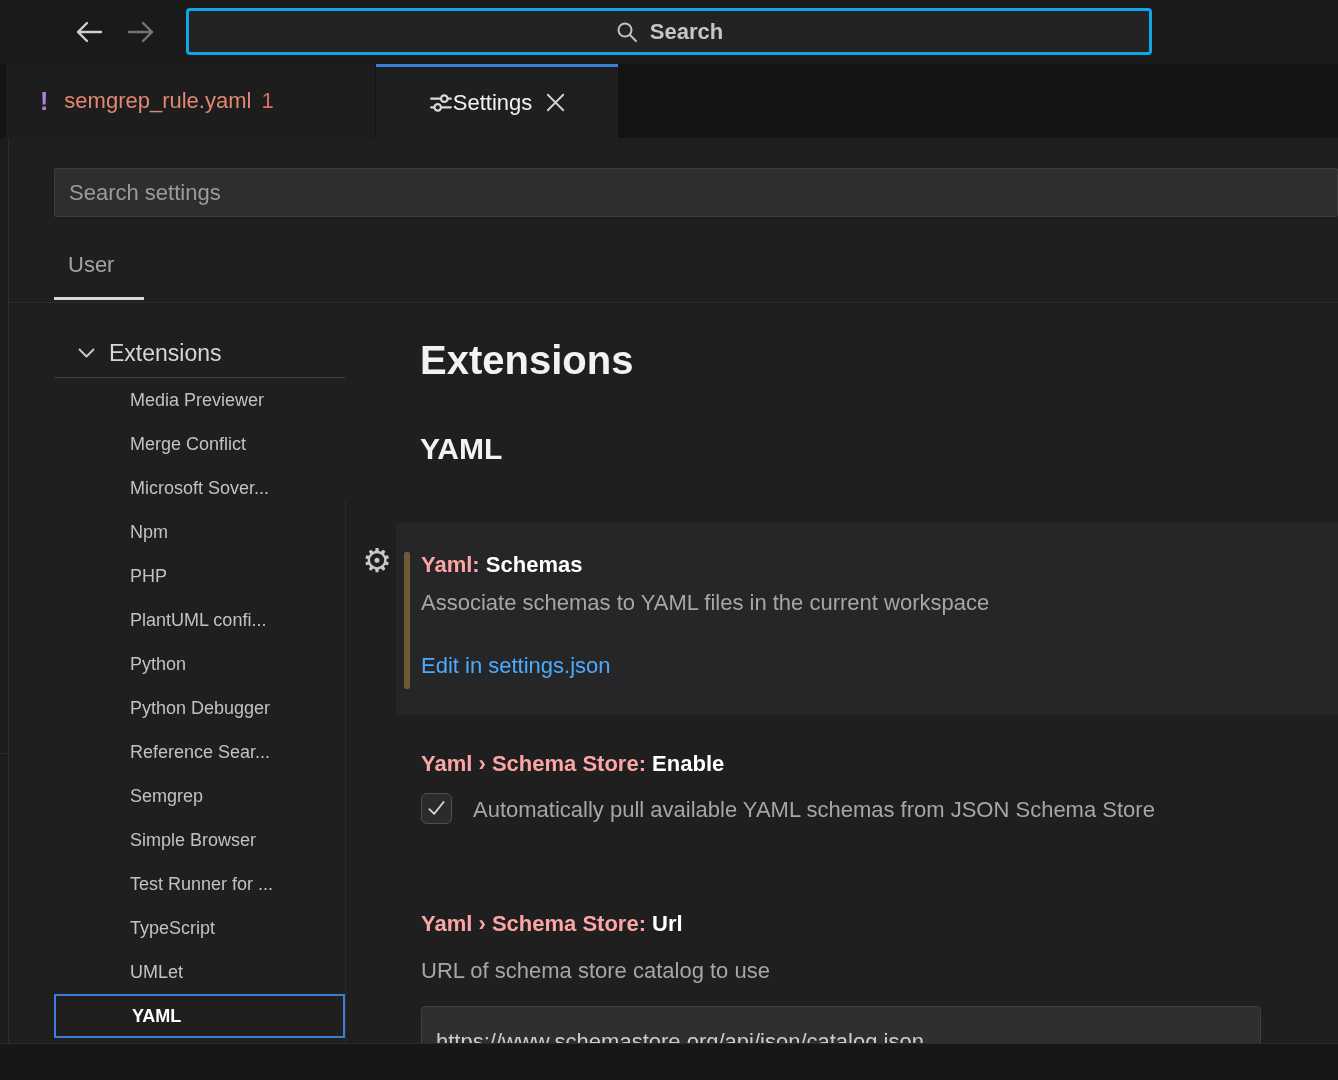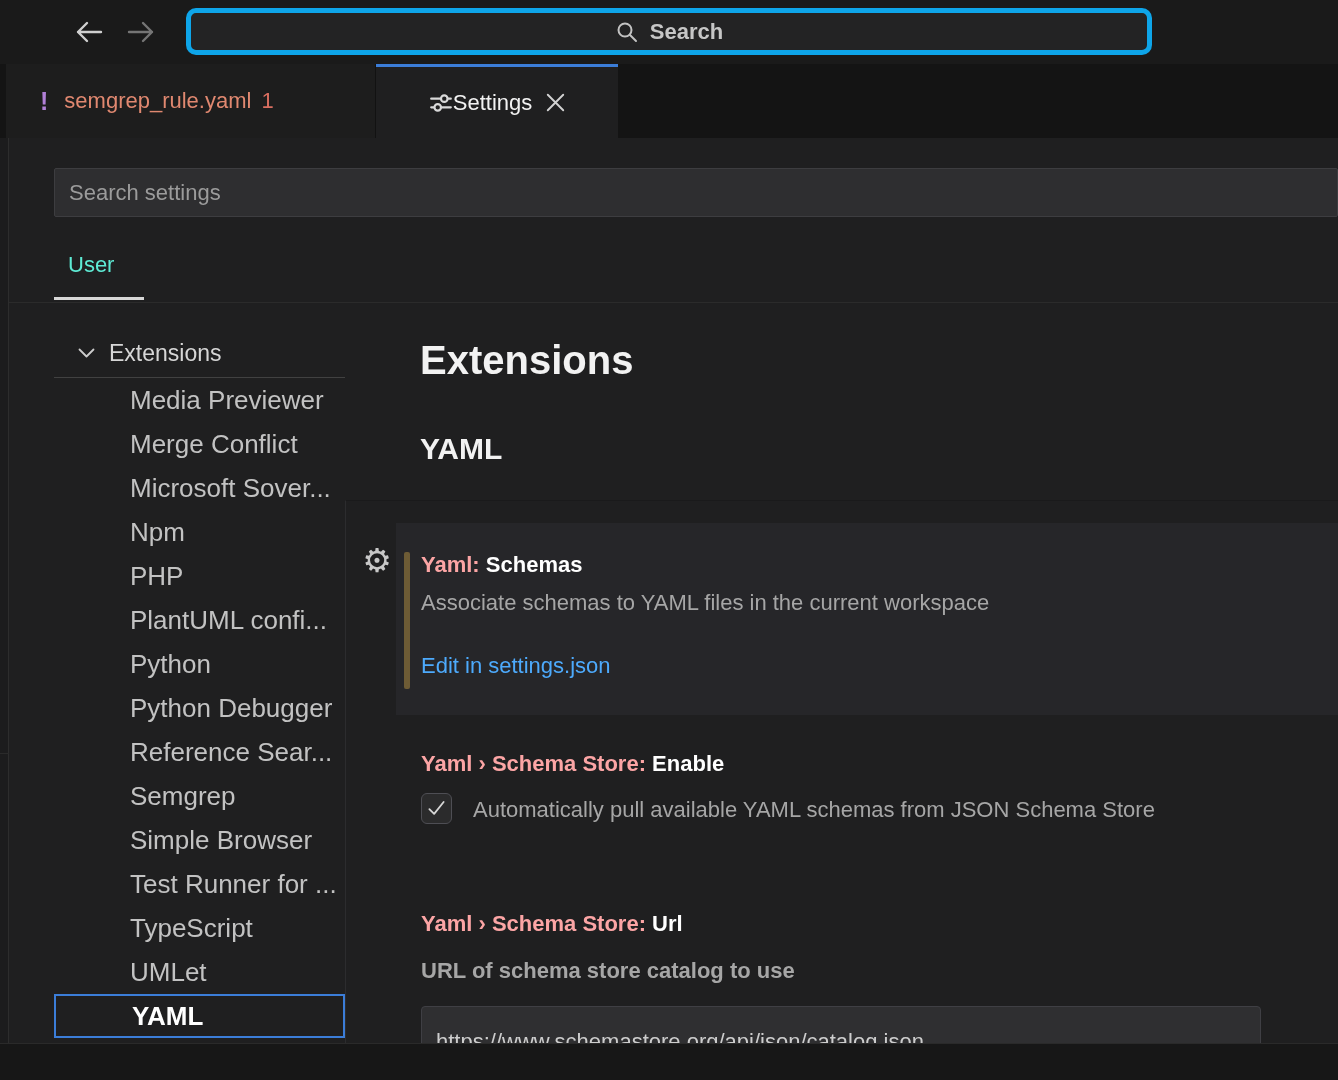--- a/index.html
+++ b/index.html
@@ -6,21 +6,21 @@
   html,body { width:1338px; height:1080px; background:#1f1f20; overflow:hidden;
               font-family:"Liberation Sans", sans-serif; }
   .app { position:relative; width:1338px; height:1080px; background:#1f1f20; }
 
   
   .titlebar { position:absolute; left:0; top:0; width:1338px; height:64px; background:#1a1a1a; }
   .nav-btn { position:absolute; top:16px; width:34px; height:32px; display:flex; align-items:center; justify-content:center; cursor:pointer; }
   .nav-back { left:72px; }
   .nav-fwd  { left:124px; }
   .command-center { position:absolute; left:186px; top:8px; width:966px; height:47px;
-    background:#232324; border:5px solid #0ea5e9; border-radius:10px;
+    background:#232324; border:3px solid #0ea5e9; border-radius:4px;
     display:flex; align-items:center; justify-content:center; gap:11px; cursor:pointer; }
   .command-center .label { color:#c6c6c6; font-size:22px; font-weight:600; }
 
   
   .tabbar { position:absolute; left:0; top:64px; width:1338px; height:74px; background:#141414; }
   .tab { position:absolute; top:0; height:74px; display:flex; align-items:center; cursor:pointer; }
   .tab-file { left:6px; width:370px; background:#1d1d1d; padding-left:34px; border-right:1px solid #121212; }
   .tab-file .indicator { color:#b180d7; font-size:25px; font-weight:700; margin-right:16px; }
   .tab-file .fname { color:#e08870; font-size:22px; }
   .tab-file .badge { color:#d96e60; font-size:22px; margin-left:10px; }
@@ -33,32 +33,32 @@
   .rail-divider { position:absolute; left:0; top:615px; width:9px; height:1px; background:#2a2a2a; }
 
   
   .page { position:absolute; left:9px; top:138px; width:1329px; height:905px; background:#1f1f20; }
 
   .search-settings { position:absolute; left:45px; top:30px; width:calc(100% - 45px); height:49px;
     background:#2e2e30; border:1px solid #3d3d40; border-radius:2px; color:#d5d5d5;
     font-size:22px; padding:4px 14px; outline:none; font-family:"Liberation Sans", sans-serif; }
   .search-settings::placeholder { color:#9b9b9b; }
 
-  .scope-label { position:absolute; left:59px; top:114px; color:#5eead4; font-size:22px; cursor:pointer; }
+  .scope-label { position:absolute; left:59px; top:114px; color:#a3a3a3; font-size:22px; cursor:pointer; }
   .scope-underline { position:absolute; left:45px; top:159px; width:90px; height:3px; background:#d7d7d7; }
   .scope-divider { position:absolute; left:0; top:164px; width:100%; height:1px; background:#2b2b2b; }
 
   
   .toc { position:absolute; left:45px; top:192px; width:291px; height:711px; }
   .toc-header { position:relative; height:47px; display:flex; align-items:center; cursor:pointer; }
   .toc-header .chev { margin-left:24px; display:flex; align-items:center; }
   .toc-header .rootlabel { margin-left:14px; color:#d6d6d6; font-size:23px; }
   .toc-sep { position:absolute; left:0; top:47px; width:100%; height:1px; background:#414141; }
   .toc-list { position:absolute; left:0; top:48px; width:100%; list-style:none; }
-  .toc-item { height:44px; line-height:44px; padding-left:76px; color:#c2c2c2; font-size:26px;
+  .toc-item { height:44px; line-height:44px; padding-left:76px; color:#c2c2c2; font-size:18px;
     white-space:nowrap; overflow:hidden; cursor:pointer; }
   .toc-item.selected { border:2px solid #3b7dd8; color:#ffffff; font-weight:700; line-height:40px; background:#1f1f20; }
 
   
   .h-title { position:absolute; left:411px; top:200px; color:#f2f2f2; font-size:40px; font-weight:700; }
   .h-section { position:absolute; left:411px; top:294px; color:#f2f2f2; font-size:30px; font-weight:700; }
 
   
   .list { position:absolute; left:336px; top:362px; right:0; height:543px;
     border-left:1px solid #2c2c2e; border-top:1px solid #1a1a1b; overflow:hidden; }
@@ -71,21 +71,21 @@
   .s-title .cat { color:#fca5a5; font-weight:700; }
   .s-title .nm { color:#ffffff; font-weight:700; }
   .s-desc { position:absolute; left:75px; color:#a6a6a6; font-size:22px; line-height:28px; }
   .s-link { position:absolute; left:75px; color:#4daafc; font-size:22px; line-height:28px; cursor:pointer; }
 
   .t1 { top:50px; } .d1 { top:88px; } .l1 { top:151px; }
   .t2 { top:249px; }
   .cb { position:absolute; left:75px; top:292px; width:31px; height:31px; background:#2b2b2c;
     border:1px solid #4e4e54; border-radius:6px; display:flex; align-items:center; justify-content:center; cursor:pointer; }
   .d2 { left:127px; top:295px; }
-  .t3 { top:409px; } .d3 { top:456px;font-weight:bold; }
+  .t3 { top:409px; } .d3 { top:456px; }
   .url-input { position:absolute; left:75px; top:505px; width:840px; height:60px;
     background:#2f2f31; border:1px solid #3f3f44; border-radius:4px; color:#cdcdcd;
     font-size:22px; padding:11px 14px 0 14px; outline:none; font-family:"Liberation Sans", sans-serif; }
 
   
   .bottom-strip { position:absolute; left:0; top:1043px; width:1338px; height:37px;
     background:#171717; border-top:1px solid #2a2a2a; }
 </style>
 </head>
 <body>

